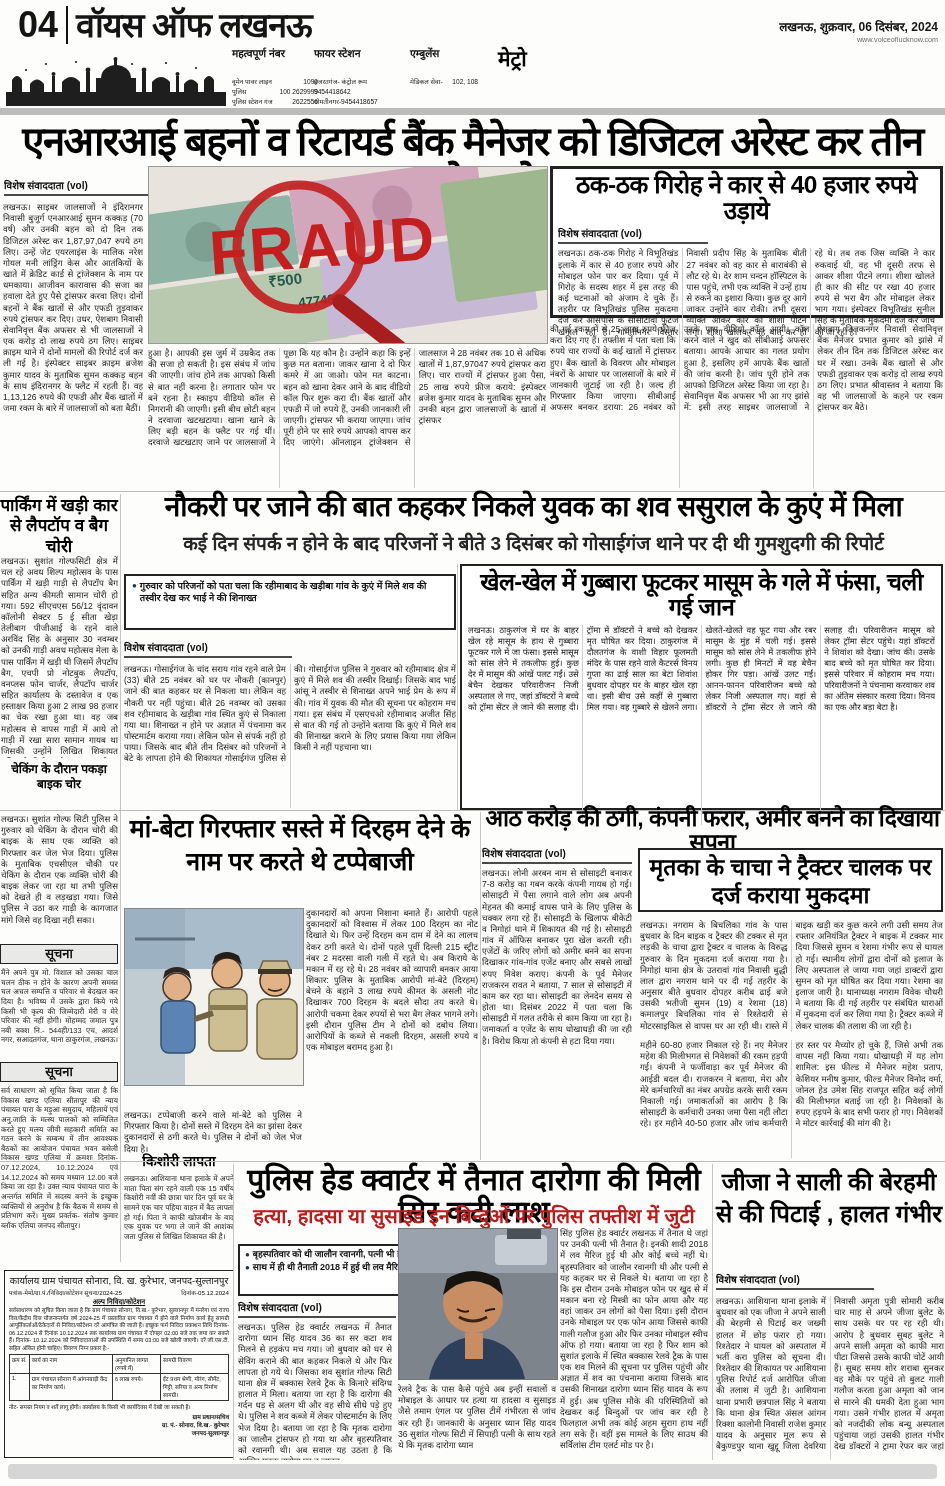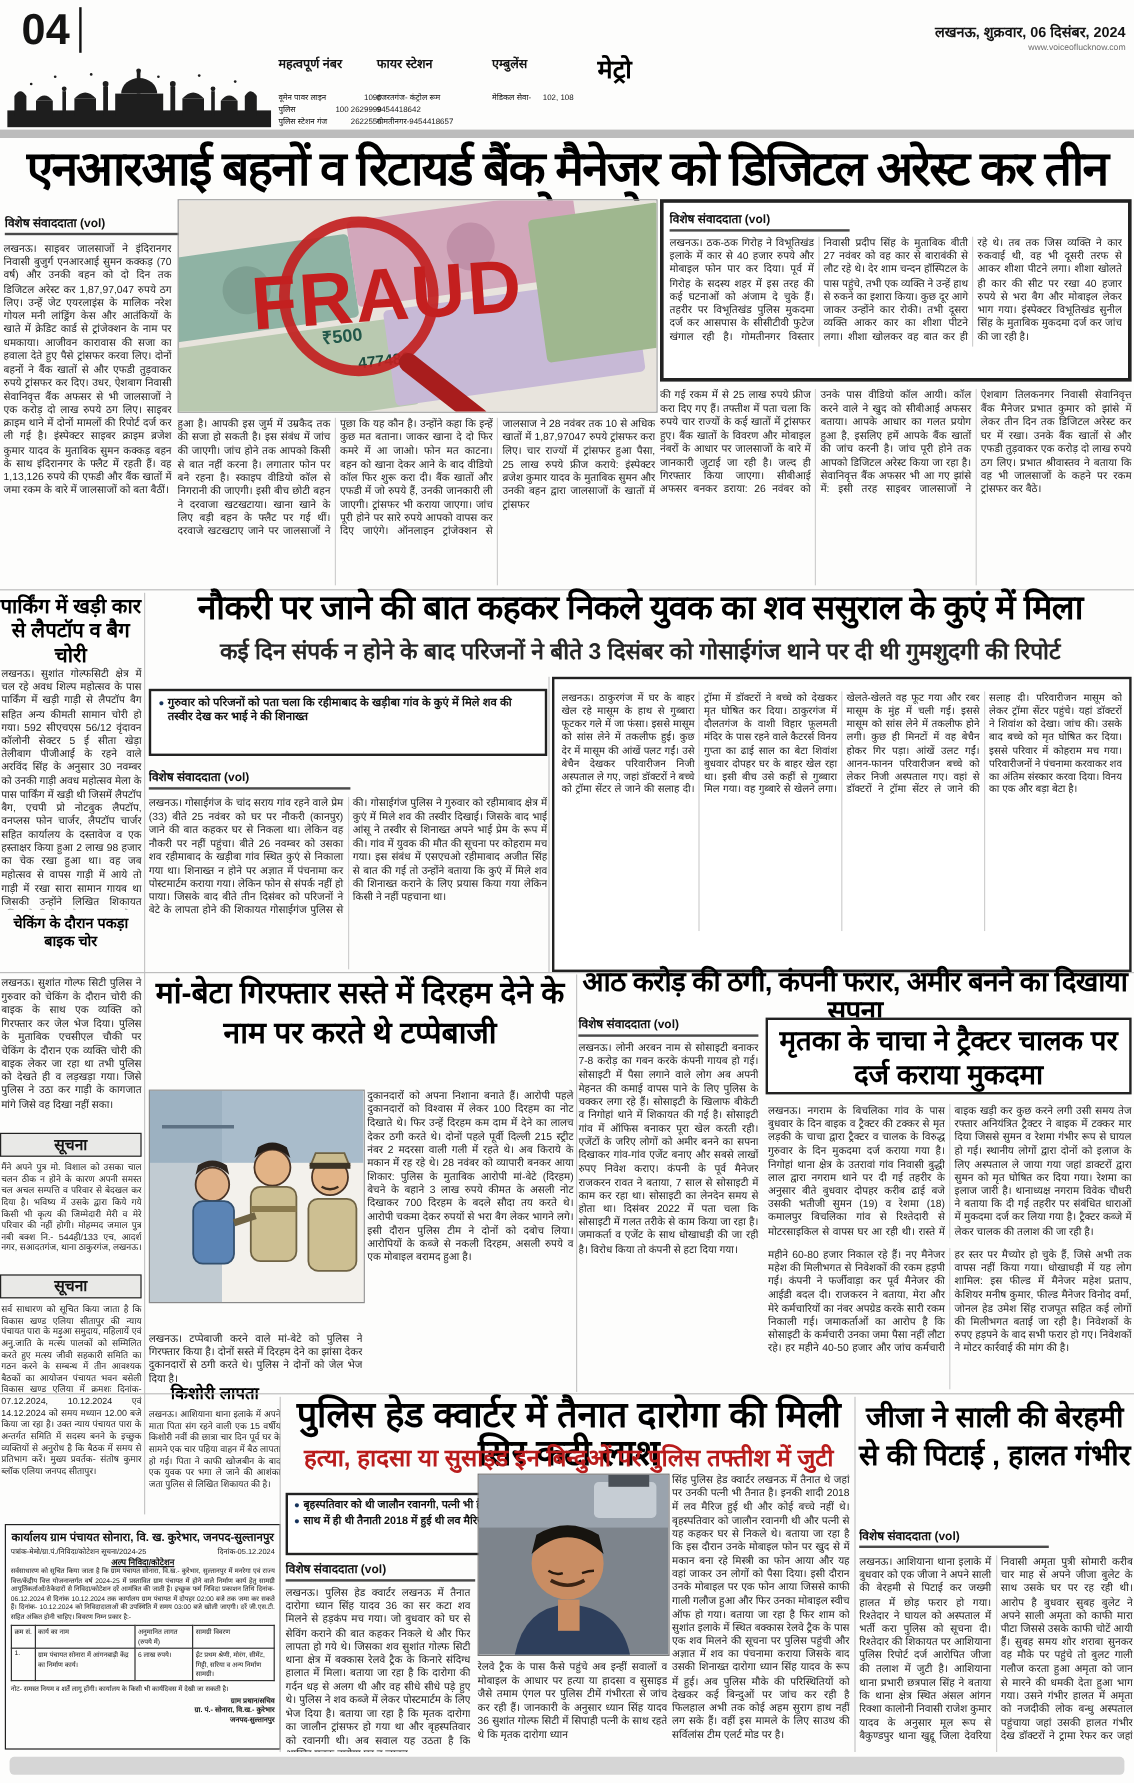--- a/index.html
+++ b/index.html
@@ -25,20 +25,21 @@
   .dot{color:#16335b;font-size:8px;line-height:1.4}
   table.tnd{border-collapse:collapse;width:100%;font-size:5.6px}
   table.tnd td,table.tnd th{border:1px solid #333;padding:1px 2px;text-align:left;vertical-align:top;font-weight:normal}
 </style>
 </head>
 <body>
 
 <div class="abs" style="left:18px;top:6px;display:flex;align-items:center;gap:8px">
   <span style="font-size:36px;font-weight:900;line-height:1">04</span>
   <span style="width:2px;height:38px;background:#111;display:inline-block"></span>
+  <span style="font-size:34px;font-weight:900;letter-spacing:-1px;line-height:1">वॉयस ऑफ लखनऊ</span>
 </div>
 
 <svg class="abs" style="left:6px;top:54px" width="220" height="56" viewBox="0 0 220 56">
   <g fill="#1e1e1e">
     <rect x="0" y="38" width="220" height="14"></rect>
     <rect x="6" y="26" width="10" height="16"></rect>
       <path d="M6 26 q5 -8 10 0 z"></path>
     <rect x="24" y="30" width="14" height="12"></rect>
       <path d="M24 30 q7 -9 14 0 z"></path>
     <rect x="46" y="22" width="3" height="20"></rect>
@@ -129,20 +130,21 @@
   <g transform="rotate(-4 170 75)">
     <text x="60" y="100" font-size="62" font-weight="900" fill="#c41f1f" font-family="Liberation Sans,sans-serif" letter-spacing="2">FRAUD</text>
   </g>
   <circle cx="150" cy="80" r="62" fill="none" stroke="#c22121" stroke-width="9" opacity="0.92"></circle>
   <rect x="190" y="124" width="90" height="16" rx="8" transform="rotate(38 190 124)" fill="#a81d1d"></rect>
 </svg>
 
 <div class="abs bt cols3" style="left:148px;top:348px;width:398px;height:140px">हुआ है। आपकी इस जुर्म में उम्रकैद तक की सजा हो सकती है। इस संबंध में जांच की जाएगी। जांच होने तक आपको किसी से बात नहीं करना है। लगातार फोन पर बने रहना है। स्काइप वीडियो कॉल से निगरानी की जाएगी। इसी बीच छोटी बहन ने दरवाजा खटखटाया। खाना खाने के लिए बड़ी बहन के फ्लैट पर गई थीं। दरवाजे खटखटाए जाने पर जालसाजों ने पूछा कि यह कौन है। उन्होंने कहा कि इन्हें कुछ मत बताना। जाकर खाना दे दो फिर कमरे में आ जाओ। फोन मत काटना। बहन को खाना देकर आने के बाद वीडियो कॉल फिर शुरू करा दी। बैंक खातों और एफडी में जो रुपये हैं, उनकी जानकारी ली जाएगी। ट्रांसफर भी कराया जाएगा। जांच पूरी होने पर सारे रुपये आपको वापस कर दिए जाएंगे। ऑनलाइन ट्रांजेक्शन से जालसाज ने 28 नवंबर तक 10 से अधिक खातों में 1,87,97047 रुपये ट्रांसफर करा लिए। चार राज्यों में ट्रांसफर हुआ पैसा, 25 लाख रुपये फ्रीज कराये: इंस्पेक्टर ब्रजेश कुमार यादव के मुताबिक सुमन और उनकी बहन द्वारा जालसाजों के खातों में ट्रांसफर</div>
 
 <div class="abs box" style="left:550px;top:166px;width:393px;height:152px;border-width:3px;padding:3px 5px">
+  <div class="hd ctr" style="font-size:24.5px;letter-spacing:-0.5px">ठक-ठक गिरोह ने कार से 40 हजार रुपये उड़ाये</div>
   <div class="byline" style="width:150px;margin:3px 0 4px 0">विशेष संवाददाता (vol)</div>
   <div class="bt cols3" style="height:92px">लखनऊ। ठक-ठक गिरोह ने विभूतिखंड इलाके में कार से 40 हजार रुपये और मोबाइल फोन पार कर दिया। पूर्व में गिरोह के सदस्य शहर में इस तरह की कई घटनाओं को अंजाम दे चुके हैं। तहरीर पर विभूतिखंड पुलिस मुकदमा दर्ज कर आसपास के सीसीटीवी फुटेज खंगाल रही है। गोमतीनगर विस्तार निवासी प्रदीप सिंह के मुताबिक बीती 27 नवंबर को वह कार से बाराबंकी से लौट रहे थे। देर शाम चन्दन हॉस्पिटल के पास पहुंचे, तभी एक व्यक्ति ने उन्हें हाथ से रुकने का इशारा किया। कुछ दूर आगे जाकर उन्होंने कार रोकी। तभी दूसरा व्यक्ति आकर कार का शीशा पीटने लगा। शीशा खोलकर वह बात कर ही रहे थे। तब तक जिस व्यक्ति ने कार रुकवाई थी, वह भी दूसरी तरफ से आकर शीशा पीटने लगा। शीशा खोलते ही कार की सीट पर रखा 40 हजार रुपये से भरा बैग और मोबाइल लेकर भाग गया। इंस्पेक्टर विभूतिखंड सुनील सिंह के मुताबिक मुकदमा दर्ज कर जांच की जा रही है।</div>
 </div>
 
 <div class="abs bt cols3" style="left:550px;top:324px;width:393px;height:164px">की गई रकम में से 25 लाख रुपये फ्रीज करा दिए गए हैं। तफ्तीश में पता चला कि रुपये चार राज्यों के कई खातों में ट्रांसफर हुए। बैंक खातों के विवरण और मोबाइल नंबरों के आधार पर जालसाजों के बारे में जानकारी जुटाई जा रही है। जल्द ही गिरफ्तार किया जाएगा। सीबीआई अफसर बनकर डराया: 26 नवंबर को उनके पास वीडियो कॉल आयी। कॉल करने वाले ने खुद को सीबीआई अफसर बताया। आपके आधार का गलत प्रयोग हुआ है, इसलिए हमें आपके बैंक खातों की जांच करनी है। जांच पूरी होने तक आपको डिजिटल अरेस्ट किया जा रहा है। सेवानिवृत्त बैंक अफसर भी आ गए झांसे में: इसी तरह साइबर जालसाजों ने ऐशबाग तिलकनगर निवासी सेवानिवृत्त बैंक मैनेजर प्रभात कुमार को झांसे में लेकर तीन दिन तक डिजिटल अरेस्ट कर घर में रखा। उनके बैंक खातों से और एफडी तुड़वाकर एक करोड़ दो लाख रुपये ठग लिए। प्रभात श्रीवास्तव ने बताया कि वह भी जालसाजों के कहने पर रकम ट्रांसफर कर बैठे।</div>
 
 <div class="hrule" style="left:0;top:491px;width:945px"></div>
 
 <div class="vr" style="left:120px;top:494px;height:768px"></div>
 
@@ -158,20 +160,21 @@
     <span class="dot">●</span>
     <span style="font-size:9.5px">गुरुवार को परिजनों को पता चला कि रहीमाबाद के खड़ीबा गांव के कुएं में मिले शव की तस्वीर देख कर भाई ने की शिनाख्त</span>
   </div>
 </div>
 <div class="abs byline" style="left:124px;top:640px;width:168px">विशेष संवाददाता (vol)</div>
 <div class="abs bt cols2" style="left:124px;top:664px;width:332px;height:144px">लखनऊ। गोसाईगंज के चांद सराय गांव रहने वाले प्रेम (33) बीते 25 नवंबर को घर पर नौकरी (कानपुर) जाने की बात कहकर घर से निकला था। लेकिन वह नौकरी पर नहीं पहुंचा। बीते 26 नवम्बर को उसका शव रहीमाबाद के खड़ीबा गांव स्थित कुएं से निकाला गया था। शिनाख्त न होने पर अज्ञात में पंचनामा कर पोस्टमार्टम कराया गया। लेकिन फोन से संपर्क नहीं हो पाया। जिसके बाद बीते तीन दिसंबर को परिजनों ने बेटे के लापता होने की शिकायत गोसाईगंज पुलिस से की। गोसाईगंज पुलिस ने गुरुवार को रहीमाबाद क्षेत्र में कुएं में मिले शव की तस्वीर दिखाई। जिसके बाद भाई आंसू ने तस्वीर से शिनाख्त अपने भाई प्रेम के रूप में की। गांव में युवक की मौत की सूचना पर कोहराम मच गया। इस संबंध में एसएचओ रहीमाबाद अजीत सिंह से बात की गई तो उन्होंने बताया कि कुएं में मिले शव की शिनाख्त कराने के लिए प्रयास किया गया लेकिन किसी ने नहीं पहचाना था।</div>
 
 <div class="vr" style="left:457px;top:564px;height:246px"></div>
 
 <div class="abs box" style="left:460px;top:564px;width:483px;height:246px;padding:4px 6px">
+  <div class="hd ctr" style="font-size:23.5px;letter-spacing:-0.5px">खेल-खेल में गुब्बारा फूटकर मासूम के गले में फंसा, चली गई जान</div>
   <div class="bt cols4" style="height:200px;margin-top:6px;font-size:8.4px">लखनऊ। ठाकुरगंज में घर के बाहर खेल रहे मासूम के हाथ से गुब्बारा फूटकर गले में जा फंसा। इससे मासूम को सांस लेने में तकलीफ हुई। कुछ देर में मासूम की आंखें पलट गईं। उसे बेचैन देखकर परिवारीजन निजी अस्पताल ले गए, जहां डॉक्टरों ने बच्चे को ट्रॉमा सेंटर ले जाने की सलाह दी। ट्रॉमा में डॉक्टरों ने बच्चे को देखकर मृत घोषित कर दिया। ठाकुरगंज में दौलतगंज के वाशी विहार फूलमती मंदिर के पास रहने वाले कैटरर्स विनय गुप्ता का ढाई साल का बेटा शिवांश बुधवार दोपहर घर के बाहर खेल रहा था। इसी बीच उसे कहीं से गुब्बारा मिल गया। वह गुब्बारे से खेलने लगा। खेलते-खेलते वह फूट गया और रबर मासूम के मुंह में चली गई। इससे मासूम को सांस लेने में तकलीफ होने लगी। कुछ ही मिनटों में वह बेचैन होकर गिर पड़ा। आंखें उलट गईं। आनन-फानन परिवारीजन बच्चे को लेकर निजी अस्पताल गए। वहां से डॉक्टरों ने ट्रॉमा सेंटर ले जाने की सलाह दी। परिवारीजन मासूम को लेकर ट्रॉमा सेंटर पहुंचे। यहां डॉक्टरों ने शिवांश को देखा। जांच की। उसके बाद बच्चे को मृत घोषित कर दिया। इससे परिवार में कोहराम मच गया। परिवारीजनों ने पंचनामा करवाकर शव का अंतिम संस्कार करवा दिया। विनय का एक और बड़ा बेटा है।</div>
 </div>
 
 <div class="hrule" style="left:0;top:810px;width:945px"></div>
 
 <div class="abs bt" style="left:1px;top:814px;width:117px;height:126px">लखनऊ। सुशांत गोल्फ सिटी पुलिस ने गुरुवार को चेकिंग के दौरान चोरी की बाइक के साथ एक व्यक्ति को गिरफ्तार कर जेल भेज दिया। पुलिस के मुताबिक एचसीएल चौकी पर चेकिंग के दौरान एक व्यक्ति चोरी की बाइक लेकर जा रहा था तभी पुलिस को देखते ही व लड़खड़ा गया। जिसे पुलिस ने उठा कर गाड़ी के कागजात मांगे जिसे वह दिखा नहीं सका।</div>
 
 <div class="abs suchna-title" style="left:0;top:944px;width:118px;height:20px">सूचना</div>
 <div class="abs bt-sm" style="left:1px;top:968px;width:117px;height:90px">मैंने अपने पुत्र मो. विशाल को उसका चाल चलन ठीक न होने के कारण अपनी समस्त चल अचल सम्पत्ति व परिवार से बेदखल कर दिया है। भविष्य में उसके द्वारा किये गये किसी भी कृत्य की जिम्मेदारी मेरी व मेरे परिवार की नहीं होगी। मोहम्मद जमाल पुत्र नबी बक्श नि.- 544ही/133 एच, आदर्श नगर, सआदतगंज, थाना ठाकुरगंज, लखनऊ।</div>
 
@@ -203,21 +206,21 @@
   <line x1="70" y1="110" x2="88" y2="104" stroke="#6f6344" stroke-width="6"></line>
 </svg>
 
 <div class="abs bt" style="left:306px;top:908px;width:172px;height:246px">दुकानदारों को अपना निशाना बनाते हैं। आरोपी पहले दुकानदारों को विश्वास में लेकर 100 दिरहम का नोट दिखाते थे। फिर उन्हें दिरहम कम दाम में देने का लालच देकर ठगी करते थे। दोनों पहले पूर्वी दिल्ली 215 स्ट्रीट नंबर 2 मदरसा वाली गली में रहते थे। अब किराये के मकान में रह रहे थे। 28 नवंबर को व्यापारी बनकर आया शिकार: पुलिस के मुताबिक आरोपी मां-बेटे (दिरहम) बेचने के बहाने 3 लाख रुपये कीमत के असली नोट दिखाकर 700 दिरहम के बदले सौदा तय करते थे। आरोपी चकमा देकर रुपयों से भरा बैग लेकर भागने लगे। इसी दौरान पुलिस टीम ने दोनों को दबोच लिया। आरोपियों के कब्जे से नकली दिरहम, असली रुपये व एक मोबाइल बरामद हुआ है।</div>
 <div class="abs bt" style="left:124px;top:1110px;width:178px;height:60px">लखनऊ। टप्पेबाजी करने वाले मां-बेटे को पुलिस ने गिरफ्तार किया है। दोनों सस्ते में दिरहम देने का झांसा देकर दुकानदारों से ठगी करते थे। पुलिस ने दोनों को जेल भेज दिया है।</div>
 
 <div class="abs hd ctr" style="left:124px;top:1154px;width:110px;font-size:14px">किशोरी लापता</div>
 <div class="abs bt-sm" style="left:124px;top:1174px;width:110px;height:92px">लखनऊ। आशियाना थाना इलाके में अपने माता पिता संग रहने वाली एक 15 वर्षीय किशोरी नवीं की छात्रा चार दिन पूर्व घर के सामने एक चार पहिया वाहन में बैठ लापता हो गई। पिता ने काफी खोजबीन के बाद एक युवक पर भगा ले जाने की आशंका जता पुलिस से लिखित शिकायत की है।</div>
 
 <div class="abs" style="left:4px;top:1270px;width:230px;height:188px;border:1.5px solid #222;box-sizing:border-box;padding:3px 4px;overflow:hidden">
-  <div class="ctr" style="font-size:9.5px;font-weight:bold">कार्यालय ग्राम पंचायत सोनारा, वि. ख. कुरेभार, जनपद-सुल्तानपुर</div>
+  <div class="ctr" style="font-size:9.5px;font-weight:normal">कार्यालय ग्राम पंचायत सोनारा, वि. ख. कुरेभार, जनपद-सुल्तानपुर</div>
   <div style="display:flex;justify-content:space-between;font-size:6.2px;margin-top:1px">
     <span>पत्रांक-मेमो/ग्रा.पं./निविदा/कोटेशन सूचना/2024-25</span>
     <span>दिनांक-05.12.2024</span>
   </div>
   <div class="ctr" style="font-size:7px;font-weight:bold;text-decoration:underline">अल्प निविदा/कोटेशन</div>
   <div style="font-size:5.6px;line-height:1.35;text-align:justify;margin-top:1px">सर्वसाधारण को सूचित किया जाता है कि ग्राम पंचायत सोनारा, वि.ख.- कुरेभार, सुल्तानपुर में मनरेगा एवं राज्य वित्त/केंद्रीय वित्त योजनान्तर्गत वर्ष 2024-25 में प्रस्तावित ग्राम पंचायत में होने वाले निर्माण कार्य हेतु सामग्री आपूर्तिकर्ताओं/ठेकेदारों से निविदा/कोटेशन दरें आमंत्रित की जाती हैं। इच्छुक फर्म निविदा प्रकाशन तिथि दिनांक- 06.12.2024 से दिनांक 10.12.2024 तक कार्यालय ग्राम पंचायत में दोपहर 02:00 बजे तक जमा कर सकते हैं। दिनांक- 10.12.2024 को निविदादाताओं की उपस्थिति में समय 03:00 बजे खोली जाएगी। दरें जी.एस.टी. सहित अंकित होनी चाहिए। विवरण निम्न प्रकार है:-</div>
   <table class="tnd" style="margin-top:2px">
     <tbody>
         <tr>
       <th style="width:9%">क्रम सं.</th>

